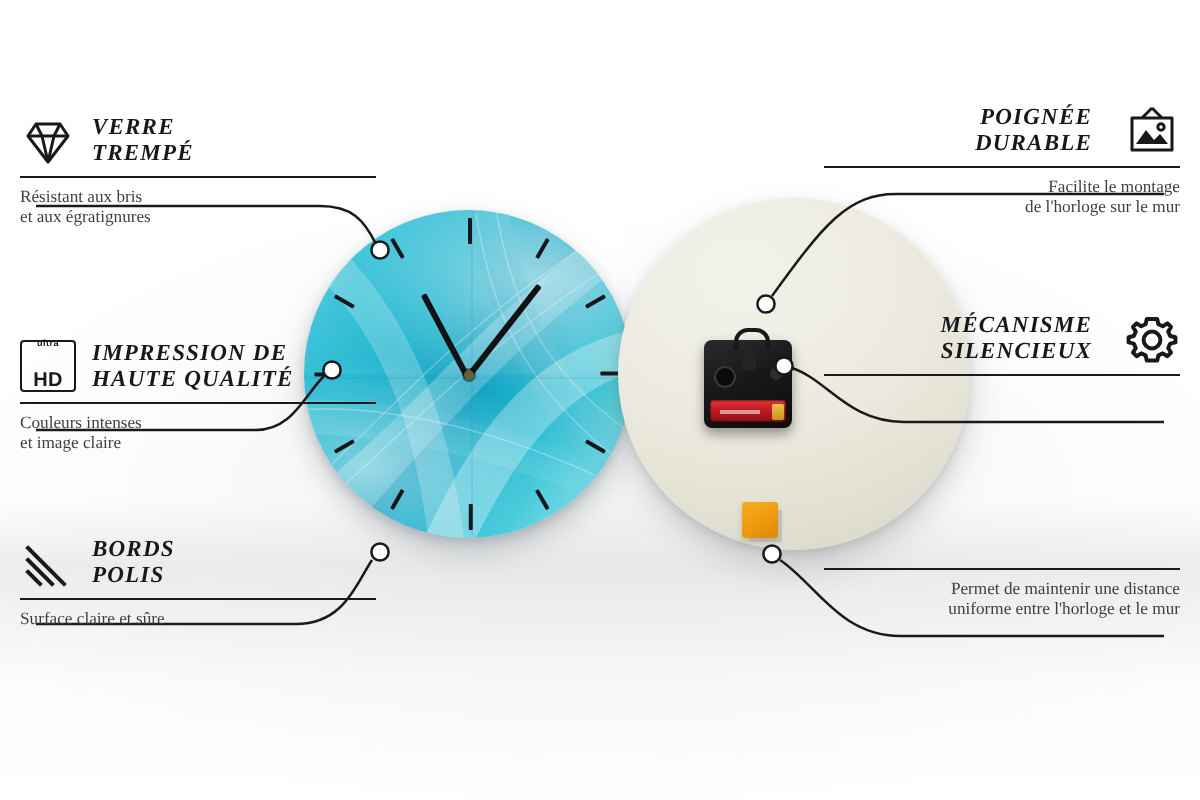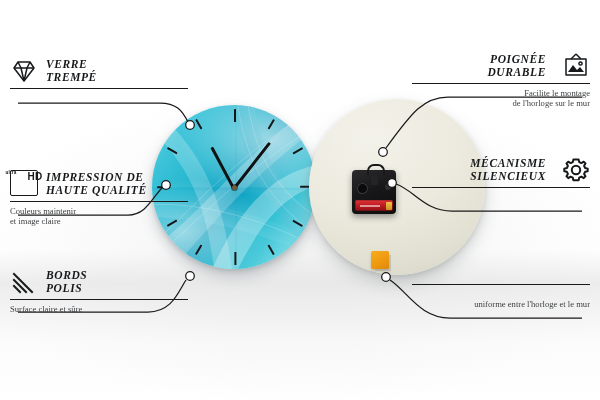--- a/index.html
+++ b/index.html
@@ -52,21 +52,21 @@
   .feat .desc{
     font-size:8.6px;line-height:10.4px;color:#3c3f42;
     font-family:"Liberation Serif", serif;
   }
   .ico{flex:0 0 auto;width:28px;height:28px;display:block;}
   .ico svg{display:block;width:28px;height:28px;}
 
   
   .hdbox{
     width:26px;height:24px;border:1.4px solid #17191b;border-radius:2px;
-    display:flex;flex-direction:row;align-items:flex-start;justify-content:center;
+    display:flex;flex-direction:column;align-items:center;justify-content:center;
     line-height:1;background:transparent;gap:11px;
   }
   .hdbox .u{font-family:"Liberation Sans",sans-serif;font-size:4.6px;font-weight:bold;letter-spacing:.2px;color:#17191b;}
   .hdbox .h{font-family:"Liberation Sans",sans-serif;font-size:10px;font-weight:bold;letter-spacing:.2px;color:#17191b;margin-top:.5px;}
 
   
   .clock-front{
     position:absolute;left:152px;top:105px;width:164px;height:164px;border-radius:50%;
     background:
       radial-gradient(ellipse 120% 80% at 70% 20%, rgba(255,255,255,.55) 0%, rgba(255,255,255,0) 45%),
@@ -219,38 +219,42 @@
               <path d="M20,5 L17,11 L14,24"></path>
         </g>
           </svg>
       </span>
       <span class="title">
         <span>VERRE</span><br>
         <span>TREMPÉ</span>
       </span>
     </div>
     <div class="rule"></div>
+    <div class="desc">
+      <span>Résistant aux bris</span><br>
+      <span>et aux égratignures</span>
+    </div>
   </div>
 
   <div class="feat left" style="top:170px">
     <div class="head">
       <span class="ico">
         <span class="hdbox">
           <span class="u">ultra</span>
           <span class="h">HD</span>
         </span>
       </span>
       <span class="title">
         <span>IMPRESSION DE</span><br>
         <span>HAUTE QUALITÉ</span>
       </span>
     </div>
     <div class="rule"></div>
     <div class="desc">
-      <span>Couleurs maintenir</span><br>
+      <span>Couleurs intenses</span><br>
       <span>et image claire</span>
     </div>
   </div>
 
   <div class="feat left" style="top:268px">
     <div class="head">
       <span class="ico">
         <svg viewBox="0 0 28 28">
             <g stroke="#17191b" stroke-width="2" stroke-linecap="square">
           <path d="M4,6 L22,24"></path>
@@ -309,18 +313,18 @@
         <span>MÉCANISME</span><br>
         <span>SILENCIEUX</span>
       </span>
     </div>
     <div class="rule"></div>
   </div>
 
   <div class="feat right" style="top:281px">
     <div class="rule"></div>
     <div class="desc">
-      <br>
+      <span>Permet de maintenir une distance</span><br>
       <span>uniforme entre l'horloge et le mur</span>
     </div>
   </div>
 
 </div>
 
 </body></html>

